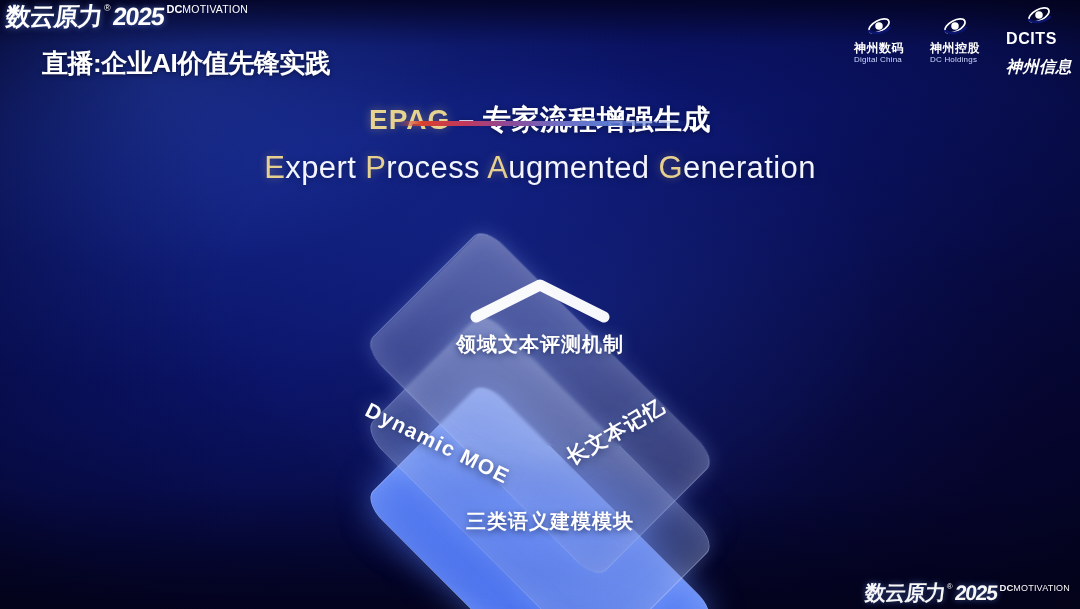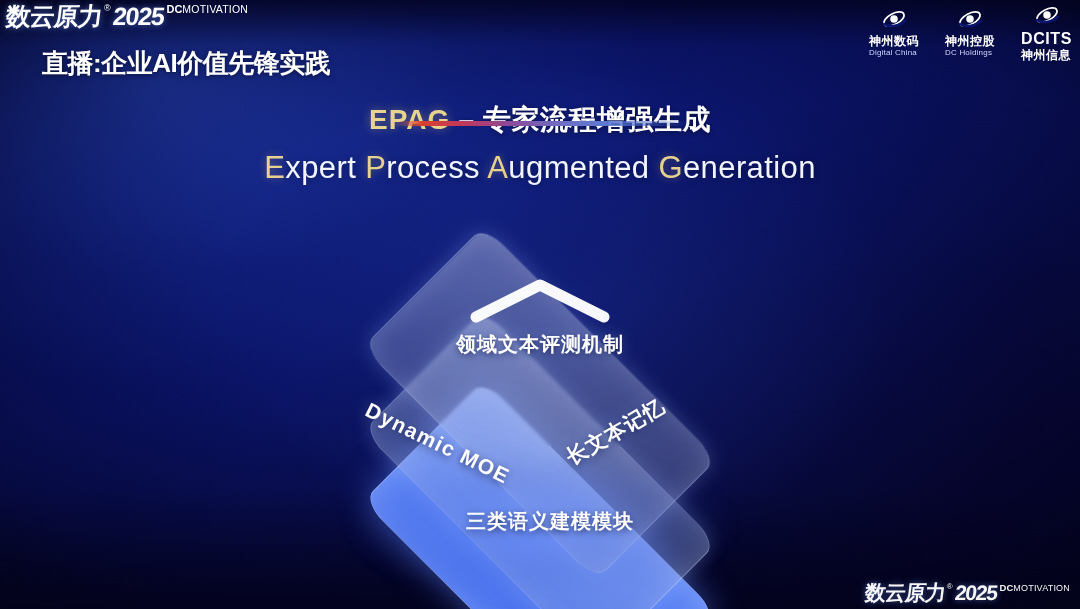--- a/index.html
+++ b/index.html
@@ -71,21 +71,21 @@
   .partners{
     position:absolute;right:8px;top:4px;z-index:12;
     display:flex;align-items:center;gap:26px;
   }
   .partner{display:flex;align-items:center;gap:5px;flex-direction:column;}
   .p-mark{width:26px;height:22px;flex:none;}
   .p-txt{display:flex;flex-direction:column;line-height:1;}
   .p-cn{font-size:12px;font-weight:bold;color:#ffffff;letter-spacing:0.5px;}
   .p-en{font-size:8px;color:#cfd8ff;margin-top:2px;letter-spacing:0.2px;}
   .p-cn.big{font-size:16px;font-weight:bold;letter-spacing:0.6px;}
-  .p-cn.small-cn{font-size:12px;margin-top:2px;font-weight:bold;}
+  .p-cn.small-cn{font-size:16px;margin-top:12px;font-weight:bold;font-style:italic;}
 
   
   .main-title{
     position:absolute;left:0;right:0;top:56px;text-align:center;z-index:11;
     font-size:28px;font-weight:bold;letter-spacing:0.5px;
     white-space:nowrap;
     margin-top:45px;
   }
   .main-title .epag{
     color:#e7d390;

